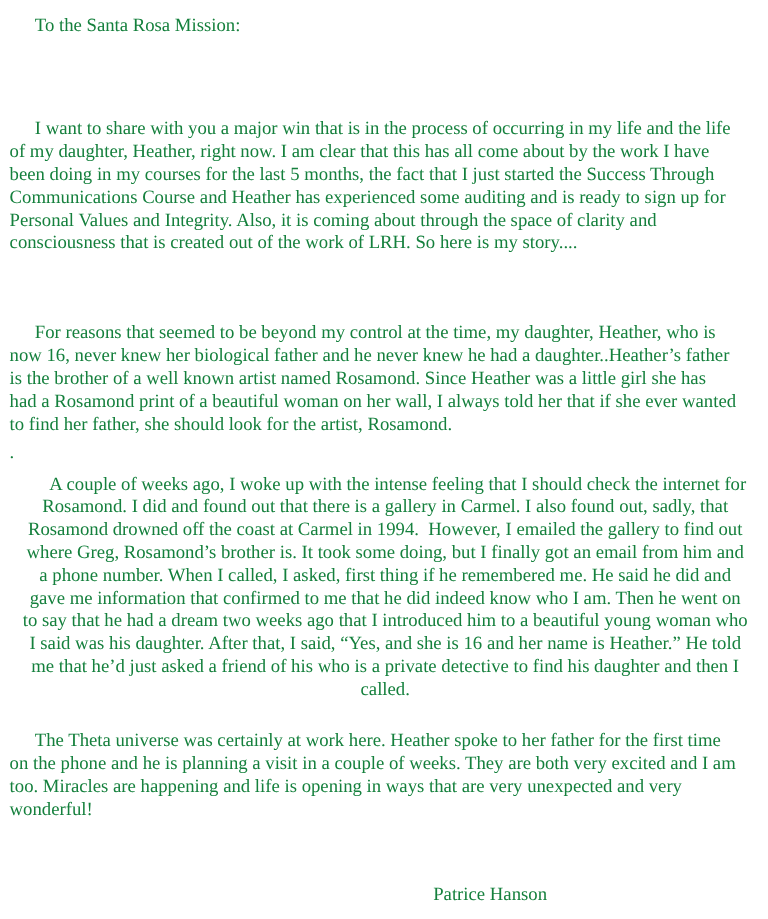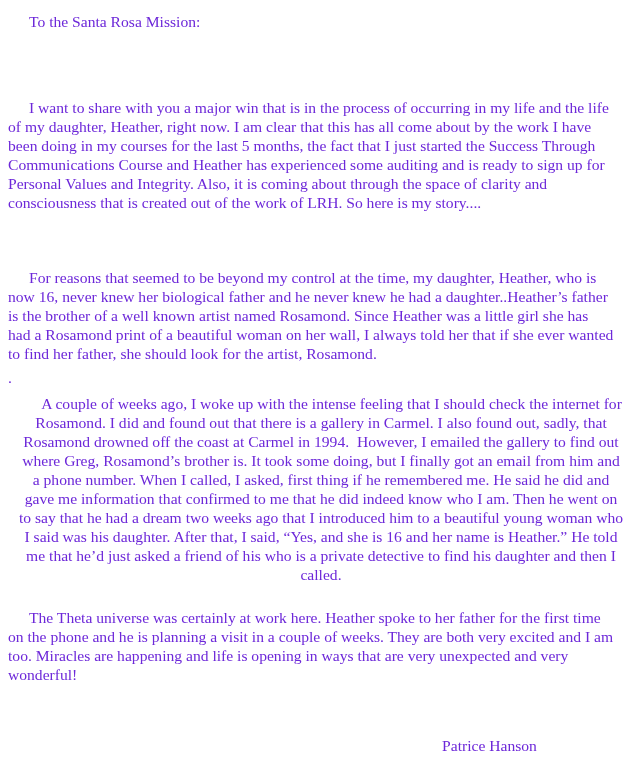--- a/index.html
+++ b/index.html
@@ -13,21 +13,21 @@
     background: #ffffff;
   }
   .page {
     box-sizing: border-box;
     width: 640px;
     height: 766px;
     padding: 12px 6px 0 8px;
     font-family: "Liberation Serif", "DejaVu Serif", serif;
     font-size: 15.6px;
     line-height: 19px;
-    color: #6d28d9;
+    color: #15803d;
     background: #ffffff;
   }
   .salutation {
     margin: 0;
     text-indent: 21px;
   }
   .para {
     margin: 0;
     white-space: pre-wrap;
     text-indent: 21px;
@@ -37,21 +37,21 @@
   .stray-period {
     margin: 5px 0 0 0;
     white-space: pre-wrap;
   }
   .para-3 { margin-top: 7px; text-align: center; }
   .para-4 { margin-top: 24px; }
   .signature {
     margin-top: 52px;
     margin-left: 337px;
   }
-  .signature-name { margin: 16px; text-align: center; }
+  .signature-name { margin: 16px; }
   .signature-date { margin: 0; padding-left: 6px; font-style: italic; }
 </style>
 </head>
 <body>
 
 <div class="page">
   <p class="salutation">To the Santa Rosa Mission:</p>
 
   <p class="para para-1">I want to share with you a major win that is in the process of occurring in my life and the life
 of my daughter, Heather, right now. I am clear that this has all come about by the work I have

